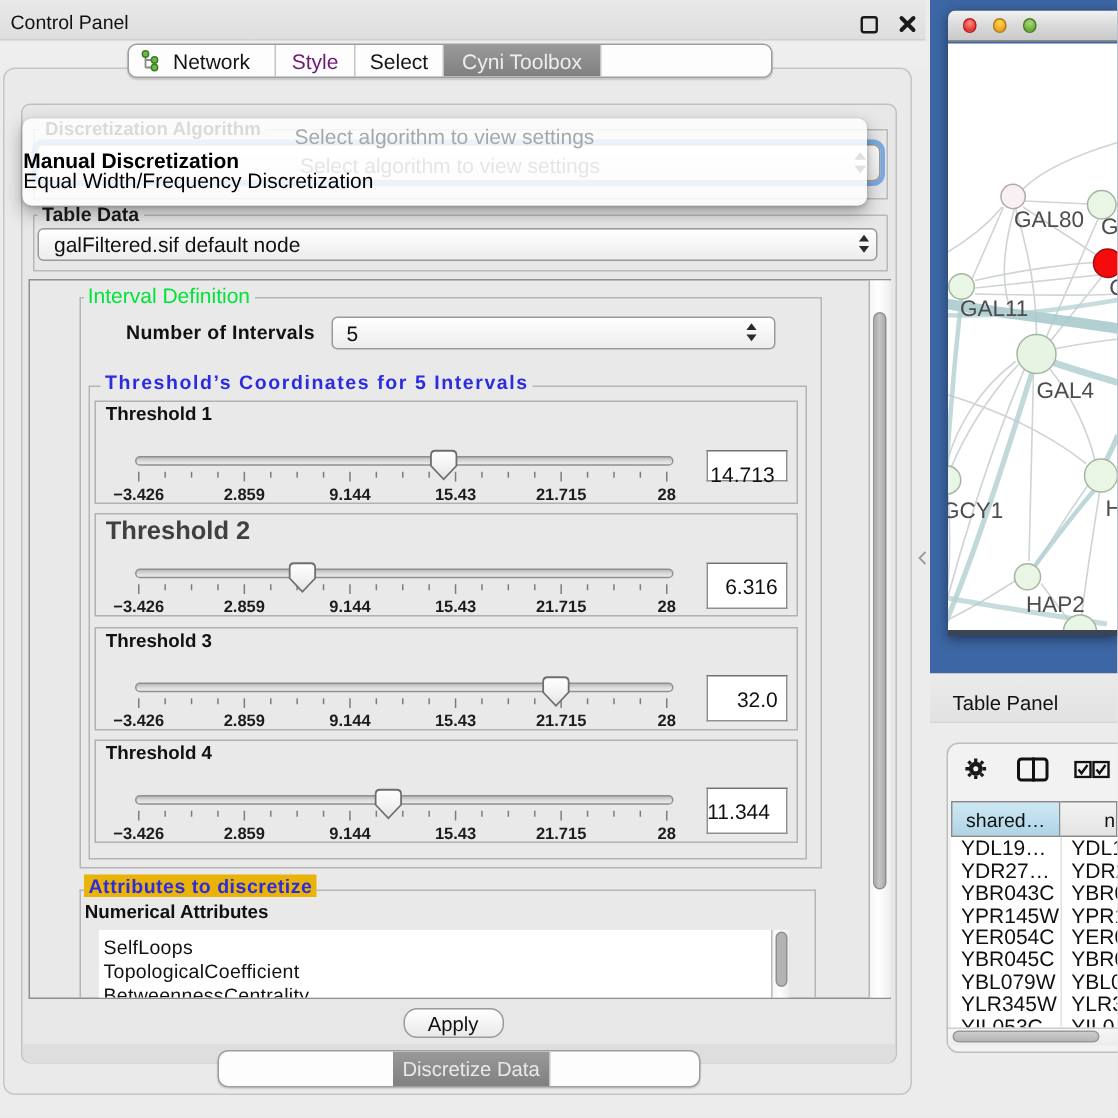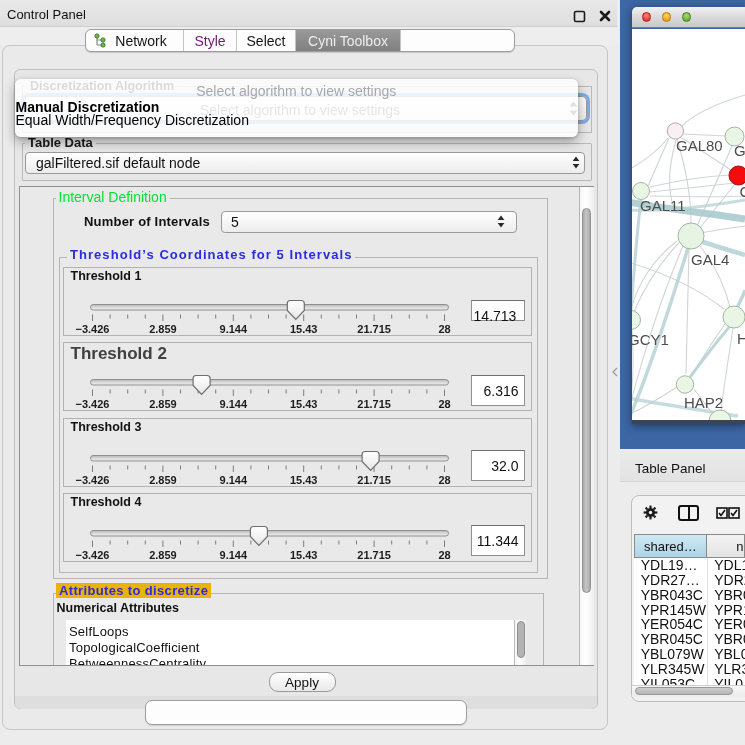--- a/index.html
+++ b/index.html
@@ -201,32 +201,33 @@
     <line x1="362.9" y1="46.5" x2="362.9" y2="50.5" stroke="#7d7d7d" stroke-width="1"></line>
     <line x1="380.5" y1="46.5" x2="380.5" y2="53.0" stroke="#7d7d7d" stroke-width="1"></line>
     <text x="28.5" y="65.0" font-size="11" font-weight="bold" fill="#1c1c1c" text-anchor="middle" font-family="Liberation Sans, sans-serif">−3.426</text>
     <text x="98.9" y="65.0" font-size="11" font-weight="bold" fill="#1c1c1c" text-anchor="middle" font-family="Liberation Sans, sans-serif">2.859</text>
     <text x="169.3" y="65.0" font-size="11" font-weight="bold" fill="#1c1c1c" text-anchor="middle" font-family="Liberation Sans, sans-serif">9.144</text>
     <text x="239.7" y="65.0" font-size="11" font-weight="bold" fill="#1c1c1c" text-anchor="middle" font-family="Liberation Sans, sans-serif">15.43</text>
     <text x="310.1" y="65.0" font-size="11" font-weight="bold" fill="#1c1c1c" text-anchor="middle" font-family="Liberation Sans, sans-serif">21.715</text>
     <text x="380.5" y="65.0" font-size="11" font-weight="bold" fill="#1c1c1c" text-anchor="middle" font-family="Liberation Sans, sans-serif">28</text>
     <path d="M 189.4 32.5 H 200.4 Q 203.4 32.5 203.4 35.5 V 42.5 L 194.9 51.5 L 186.4 42.5 V 35.5 Q 186.4 32.5 189.4 32.5 Z" fill="url(#thm)" stroke="#6e6e6e" stroke-width="1.2"></path>
   </svg>
-<div style="position:absolute;left:470.5px;top:525.4px;width:54px;height:31px;background:#fff;border:1px solid #8f8f8f;border-top-color:#707070;font-size:14px;line-height:31px;text-align:right;padding-right:5px;color:#111">11.344</div>
+<div style="position:absolute;left:470.5px;top:525.4px;width:54px;height:31px;background:#fff;border:1px solid #8f8f8f;border-top-color:#707070;font-size:14px;line-height:31px;text-align:left;padding-right:5px;color:#111">11.344</div>
 <div style="position:absolute;left:52.5px;top:593px;width:491px;height:71.5px;border:1px solid #b5b5b5;border-bottom:none"></div>
 <div class="lbl" style="left:56px;top:583px;font-size:13px;font-weight:bold;letter-spacing:0.35px;color:#2b2be0;background:#eab308;padding:0 3px">Attributes to discretize</div>
 <div class="lbl" style="left:56.5px;top:600.5px;font-size:12.5px;font-weight:bold;color:#111">Numerical Attributes</div>
 <div style="position:absolute;left:65.5px;top:619.5px;width:448.5px;height:45px;background:#ffffff;overflow:hidden">
     <div style="padding:4px 0 0 3.5px;font-size:13px;letter-spacing:0.2px;line-height:16.3px;color:#111">SelfLoops<br>TopologicalCoefficient<br>BetweennessCentrality</div>
   </div>
 <div style="position:absolute;left:514px;top:619.5px;width:12px;height:45px;background:linear-gradient(90deg,#f4f4f4,#ffffff 40%,#ededed);border-left:1px solid #bbb"></div>
 <div style="position:absolute;left:516.5px;top:621px;width:8px;height:37px;background:#b3b3b3;border-radius:4px;border:0.5px solid #8f8f8f"></div>
 <div style="position:absolute;left:268.5px;top:672px;width:67px;height:19.5px;background:linear-gradient(#ffffff,#e9e9e9);border:1px solid #9b9b9b;border-radius:9px;font-size:13.5px;line-height:19px;text-align:center;color:#111">Apply</div>
 <div style="position:absolute;left:15px;top:696px;width:582px;height:13px;background:#dedede;border-radius:0 0 6px 6px"></div>
 <div style="position:absolute;left:145.2px;top:700px;width:322.3px;height:24.5px;border:1px solid #9e9e9e;border-radius:7px;overflow:hidden;box-shadow:0 1px 1px rgba(0,0,0,0.12);background:#fdfdfd">
+<div style="position:absolute;left:116.19999999999999px;top:0;width:104.40000000000003px;height:22.5px;background:linear-gradient(#999999,#808080);color:#e8e8e8;border-right:1px solid #c4c4c4;font-size:13.5px;line-height:23px;text-align:center;overflow:hidden">Discretize Data</div>
 </div>
 <svg style="position:absolute;left:611px;top:367px" width="8" height="10" viewBox="0 0 8 10">
     <path d="M6 1 L2 5 L6 9" stroke="#9a9a9a" stroke-width="1.2" fill="none"></path>
   </svg>
 <div style="position:absolute;left:620px;top:0;width:125px;height:449px;background:#3c66a4"></div>
 <div style="position:absolute;left:632px;top:7px;width:113px;height:417px;border-radius:5px 0 0 0;overflow:hidden;box-shadow:0 2px 8px rgba(0,0,0,0.45)">
     <div style="position:absolute;left:0;top:0;width:113px;height:20.5px;background:linear-gradient(#f2f2f2 0%,#dcdcdc 45%,#c8c8c8 100%);border-bottom:1px solid #7e7e7e"></div>
     <div style="position:absolute;left:0;top:21.5px;width:113px;height:391.5px;background:#ffffff"></div>
     <div style="position:absolute;left:0;top:413px;width:113px;height:4px;background:#3a4454"></div>
   </div>

